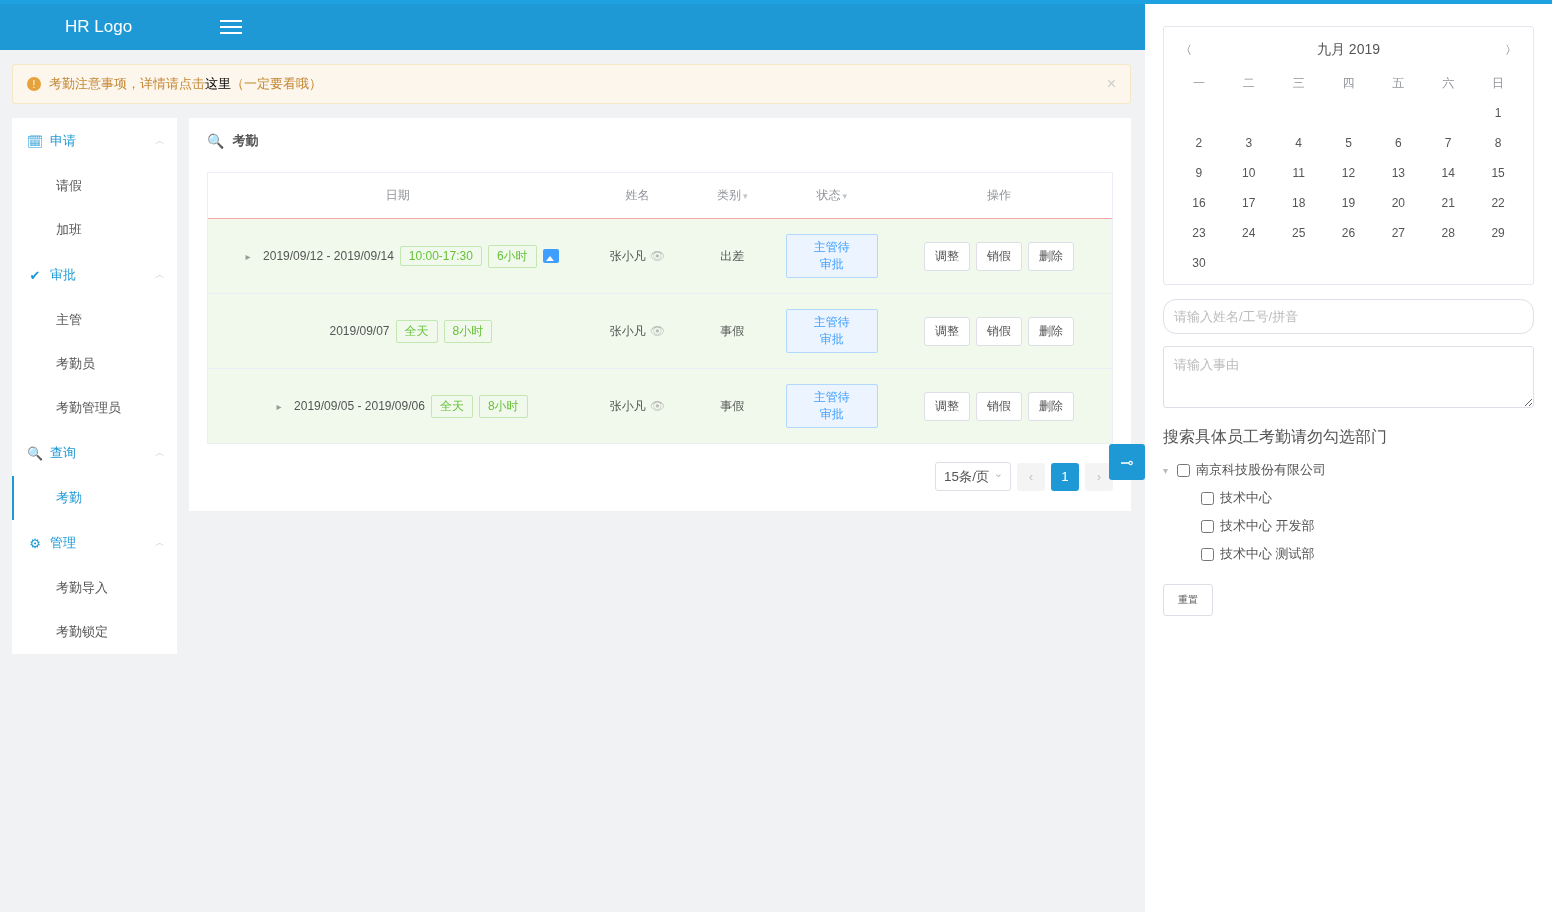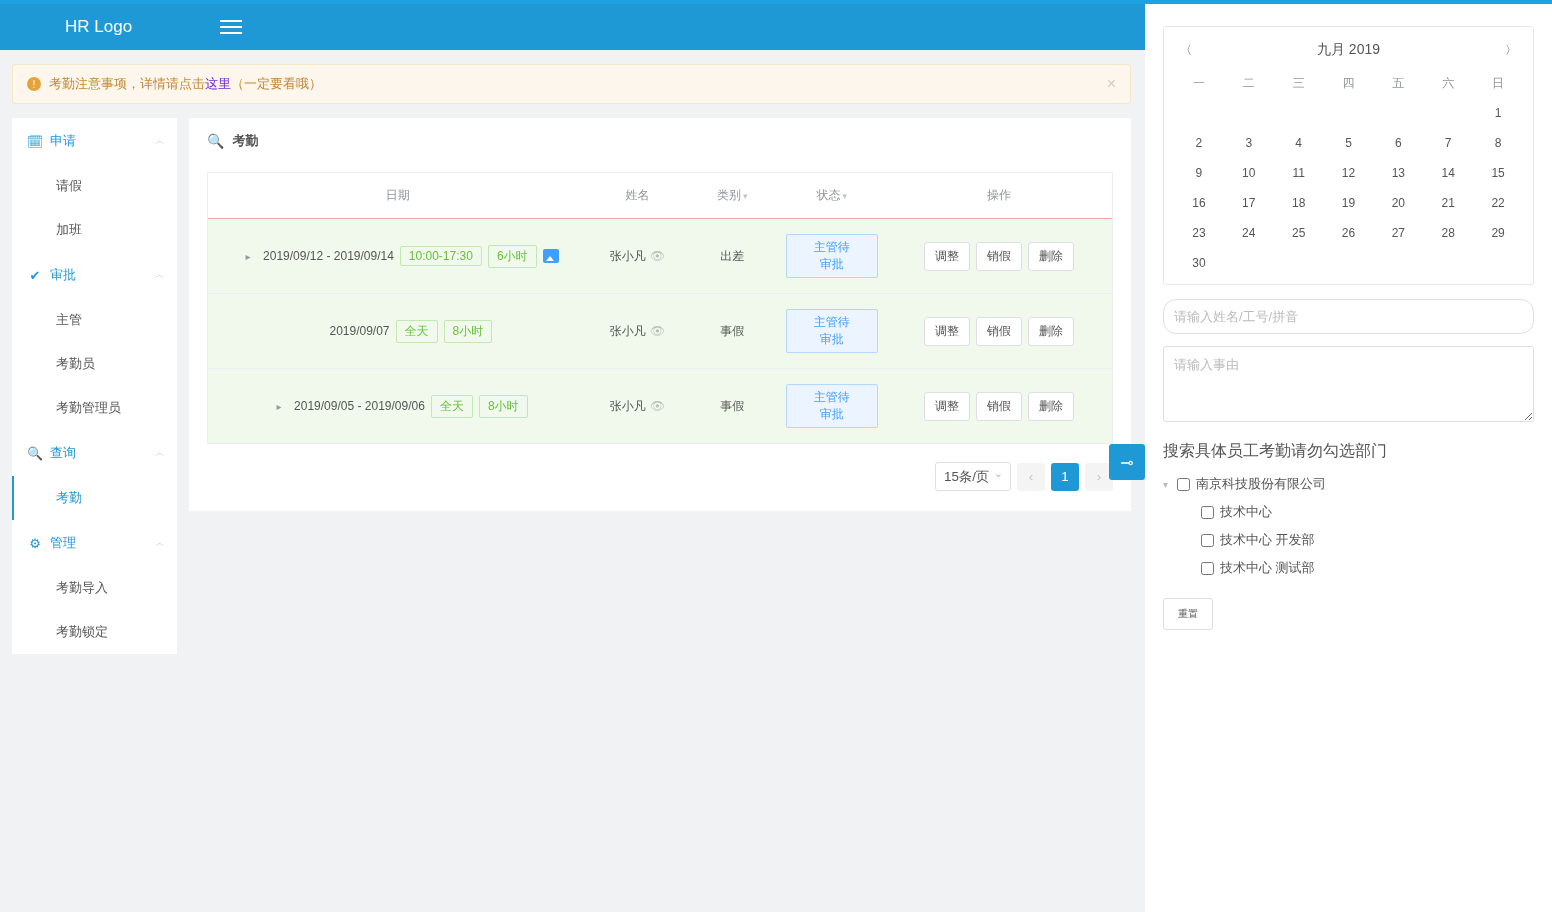--- a/index.html
+++ b/index.html
@@ -14,21 +14,21 @@
 .avatar { width:28px; height:28px; background:linear-gradient(135deg,#f7d090,#e07050 60%,#fff 60%); margin-right:6px; border:1px solid #fff; }
 .caret { margin-left:6px; font-size:9px; }
 
 .layout { display:flex; }
 .left-col { width:1145px; padding:14px 14px 14px 12px; }
 .sidebar-col { width:165px; }
 .content-col { flex:1; margin-left:12px; }
 
 .alert { background:#fdf6ec; border:1px solid #f6e7c7; color:#c38734; padding:10px 14px; margin-bottom:14px; border-radius:3px; display:flex; align-items:center; font-size:13px; }
 .alert-icon { width:14px; height:14px; border-radius:50%; background:#e6a23c; color:#fff; font-size:10px; display:inline-flex; align-items:center; justify-content:center; margin-right:8px; }
-.alert .link { color:#6d28d9; }
+.alert .link { color:#000000; }
 .alert-close { margin-left:auto; color:#ccc; cursor:pointer; font-size:16px; }
 
 .sidebar { background:#fff; }
 .menu-group { border-bottom:0; }
 .menu-head { padding:14px 12px 14px 14px; color:#1e99d6; font-size:13px; display:flex; align-items:center; cursor:pointer; }
 .menu-head .mi { width:18px; text-align:center; margin-right:6px; font-size:13px; }
 .menu-head .chev { margin-left:auto; color:#bbb; font-size:10px; }
 .menu-item { padding:13px 12px 13px 42px; color:#555; font-size:13px; cursor:pointer; border-left:2px solid transparent; }
 .menu-item.active { color:#1e99d6; border-left:2px solid #1e99d6; background:#fff; }
 
@@ -61,21 +61,21 @@
 
 .right-panel { position:absolute; right:0; top:4px; width:407px; bottom:0; background:#fff; padding:22px 18px;}
 .cal { border:1px solid #e4e7ed; border-radius:3px; padding:10px 10px 6px 10px; }
 .cal-head { display:flex; align-items:center; justify-content:space-between; color:#555; font-size:14px; padding:4px 6px 10px 6px; }
 .cal-nav { color:#555; cursor:pointer; font-size:12px; }
 .cal-grid { display:grid; grid-template-columns:repeat(7,1fr); text-align:center; font-size:12px; color:#555; }
 .cal-grid .dow { color:#909399; padding:6px 0; }
 .cal-grid .day { padding:8px 0; cursor:pointer; }
 .inp { width:100%; border:1px solid #dcdfe6; border-radius:13px; padding:9px 10px; font-size:13px; color:#555; margin-top:14px; }
 .inp::placeholder{color:#bbb;}
-.txa { width:100%; border:1px solid #dcdfe6; border-radius:3px; padding:9px 10px; font-size:13px; color:#555; margin-top:12px; height:76px; resize:vertical; }
+.txa { width:100%; border:1px solid #dcdfe6; border-radius:3px; padding:9px 10px; font-size:13px; color:#555; margin-top:12px; height:62px; resize:vertical; }
 .txa::placeholder{color:#bbb;}
 .hint { font-size:16px; color:#555; margin-top:16px; }
 .tree { margin-top:8px; font-size:13px; color:#555; }
 .tree-row { display:flex; align-items:center; padding:5px 0; cursor:pointer; }
 .tree-row .tchev { width:14px; color:#bbb; font-size:10px; }
 .tree-row input { margin-right:6px; }
 .tree-child { padding-left:24px; }
 .reset-btn { margin-top:16px; border:1px solid #dcdfe6; background:#fff; padding:8px 14px; border-radius:3px; cursor:pointer; color:#555; font-size:10px;}
 </style>
 </head>

